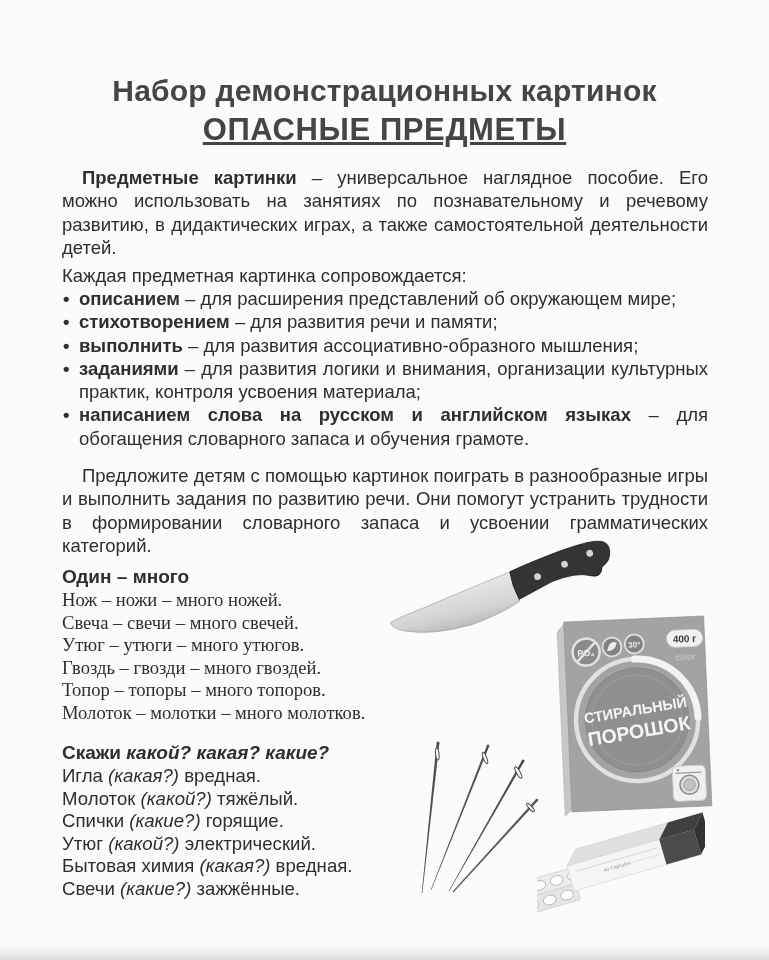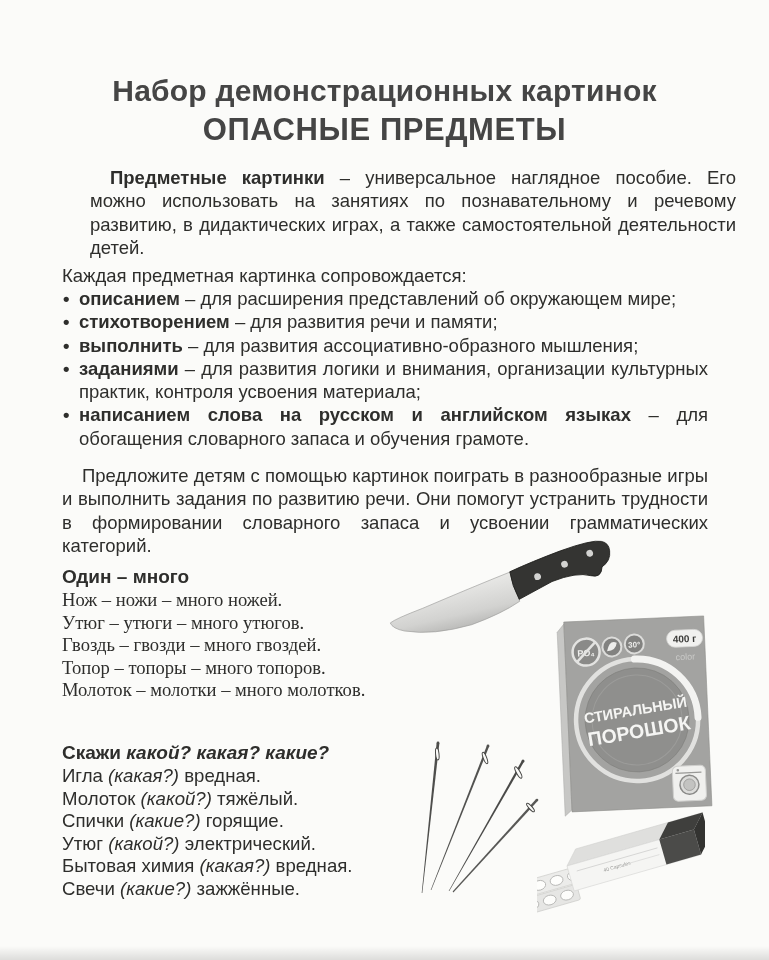--- a/index.html
+++ b/index.html
@@ -11,21 +11,21 @@
     color:#2e2e2c;
   }
   .page::after{ 
     content:""; position:absolute; left:0; right:0; bottom:0; height:14px;
     background:linear-gradient(to bottom, rgba(0,0,0,0), rgba(0,0,0,0.12));
     pointer-events:none;
   }
   .abs { position:absolute; }
   .title { left:0; width:100%; text-align:center; font-weight:bold; color:#454545; letter-spacing:0.2px; z-index:2;}
   .title1 { top:74px; font-size:30px; }
-  .title2 { top:112px; font-size:31px; letter-spacing:0.6px; }
+  .title2 { top:112px; font-size:31px; letter-spacing:0.6px;text-decoration:underline; }
   .col { left:62px; width:646px; z-index:2; }
   .body-text { font-size:18.5px; line-height:23.4px; text-align:justify; }
   .indent { text-indent:20px; }
   b.lead { font-weight:bold; }
   .bullets { list-style:none; }
   .bullets li { position:relative; padding-left:17px; font-size:18.5px; line-height:23.3px; text-align:justify; }
   .bullets li::before { content:"\2022"; position:absolute; left:1px; top:0; font-weight:bold; }
   .sec-heading { font-size:19px; font-weight:bold; }
   .plain-list { list-style:none; font-size:18.6px; line-height:22.6px; }
   .say-list i { font-style:italic;text-align:right; }
@@ -43,37 +43,38 @@
 </style>
 </head>
 <body>
 
 <div class="page">
 
 
   <div class="abs title title1">Набор демонстрационных картинок</div>
   <div class="abs title title2">ОПАСНЫЕ ПРЕДМЕТЫ</div>
 
-  <p class="abs col body-text indent" style="top:166px;margin-left:28px;"><b class="lead">Предметные картинки</b><span> – универсальное наглядное пособие. Его можно использовать на занятиях по познавательному и речевому развитию, в дидактических играх, а также самостоятельной деятельности детей.</span></p>
+  <p class="abs col body-text indent" style="top:166px;"><b class="lead">Предметные картинки</b><span> – универсальное наглядное пособие. Его можно использовать на занятиях по познавательному и речевому развитию, в дидактических играх, а также самостоятельной деятельности детей.</span></p>
 
   <div class="abs col body-text" style="top:264px;">Каждая предметная картинка сопровождается:</div>
 
   <ul class="abs col bullets" style="top:287px;">
       <li><b>описанием</b><span> – для расширения представлений об окружающем мире;</span></li>
       <li><b>стихотворением</b><span> – для развития речи и памяти;</span></li>
       <li><b>выполнить</b><span> – для развития ассоциативно-образного мышления;</span></li>
       <li><b>заданиями</b><span> – для развития логики и внимания, организации культурных практик, контроля усвоения материала;</span></li>
       <li><b>написанием слова на русском и английском языках</b><span> – для обогащения словарного запаса и обучения грамоте.</span></li>
     </ul>
 
   <p class="abs col body-text indent" style="top:464px;">Предложите детям с помощью картинок поиграть в разнообразные игры и выполнить задания по развитию речи. Они помогут устранить трудности в формировании словарного запаса и усвоении грамматических категорий.</p>
 
   <div class="abs col sec-heading" style="top:566px;">Один – много</div>
   <ul class="abs col plain-list" style="top:589px;font-family:Liberation Serif, serif;">
       <li>Нож – ножи – много ножей.</li>
+      <li>Свеча – свечи – много свечей.</li>
       <li>Утюг – утюги – много утюгов.</li>
       <li>Гвоздь – гвозди – много гвоздей.</li>
       <li>Топор – топоры – много топоров.</li>
       <li>Молоток – молотки – много молотков.</li>
     </ul>
 
   <div class="abs col sec-heading" style="top:742px;"><span>Скажи </span><i>какой? какая? какие?</i></div>
   <ul class="abs col plain-list say-list" style="top:765px;">
       <li><span>Игла </span><i>(какая?)</i><span> вредная.</span></li>
       <li><span>Молоток </span><i>(какой?)</i><span> тяжёлый.</span></li>

